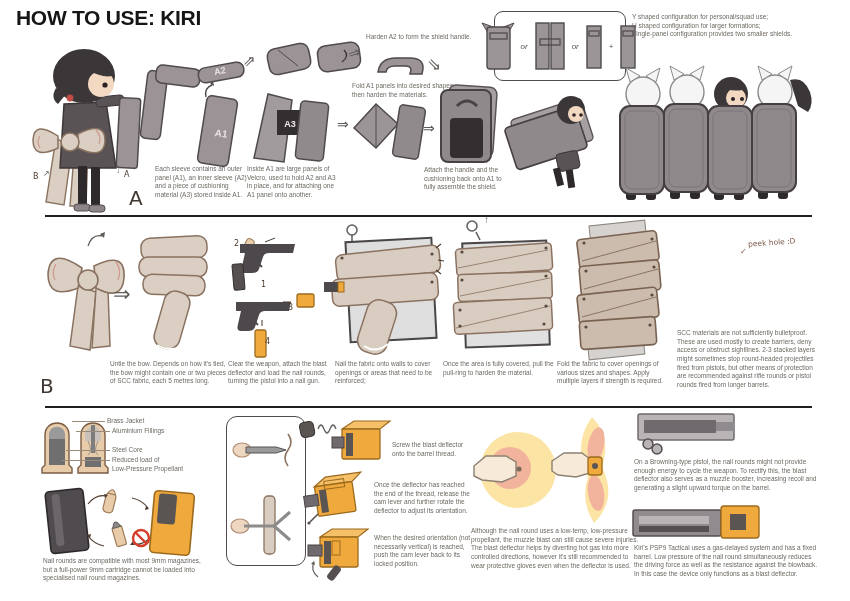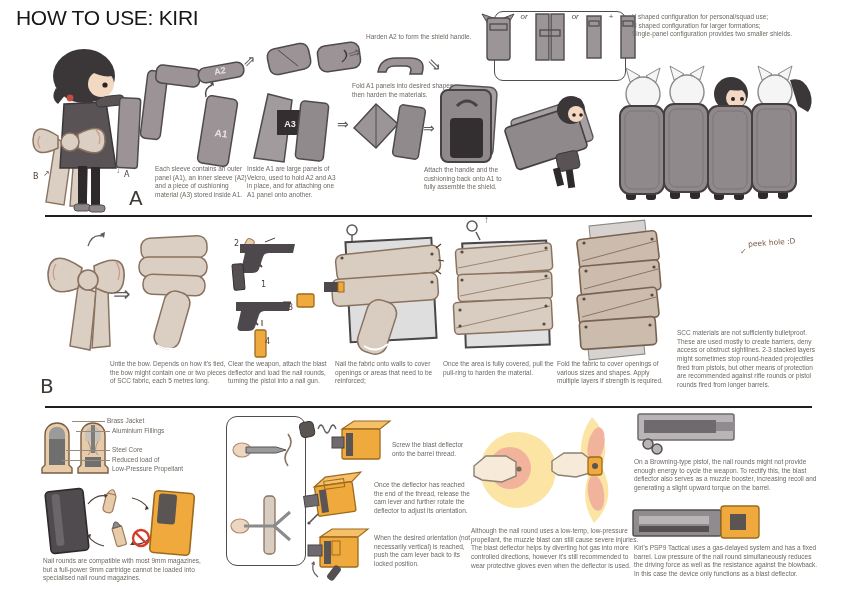--- a/index.html
+++ b/index.html
@@ -1,24 +1,24 @@
 <!DOCTYPE html>
 <html><head>
 <meta charset="utf-8">
 <style>
   html,body{margin:0;padding:0;background:#fff;}
   #root{position:relative;width:850px;height:601px;background:#ffffff;font-family:"Liberation Sans",sans-serif;overflow:hidden;}
-  .title{position:absolute;font-size:21px;font-weight:400;letter-spacing:-0.3px;color:#161616;}
+  .title{position:absolute;font-size:21px;font-weight:700;letter-spacing:-0.3px;color:#161616;}
   .cap{position:absolute;font-size:6.5px;line-height:1.33;color:#6d6862;white-space:pre;}
   .hand{position:absolute;font-family:"DejaVu Sans",sans-serif;color:#4f3b2e;font-size:8px;}
   .seclab{position:absolute;font-family:"DejaVu Sans",sans-serif;font-size:20px;color:#403833;}
   .divider{position:absolute;height:2px;background:#1f1f1f;}
   .arr{position:absolute;color:#5f5b58;}
   .box{position:absolute;border:1.5px solid #4f4b4e;border-radius:9px;background:#fff;
-       display:flex;justify-content:center;gap:7px;box-sizing:border-box;}
+       display:flex;align-items:center;justify-content:center;gap:7px;box-sizing:border-box;}
   .box .or{font-size:8px;color:#555;font-style:italic;}
   svg{position:absolute;overflow:visible;}
   .lead{position:absolute;height:1px;background:#9a8a7a;}
 </style>
 </head>
 <body>
 
 <div id="root">
 
   <div class="title" style="left:16px;top:6px;">HOW TO USE: KIRI</div>

